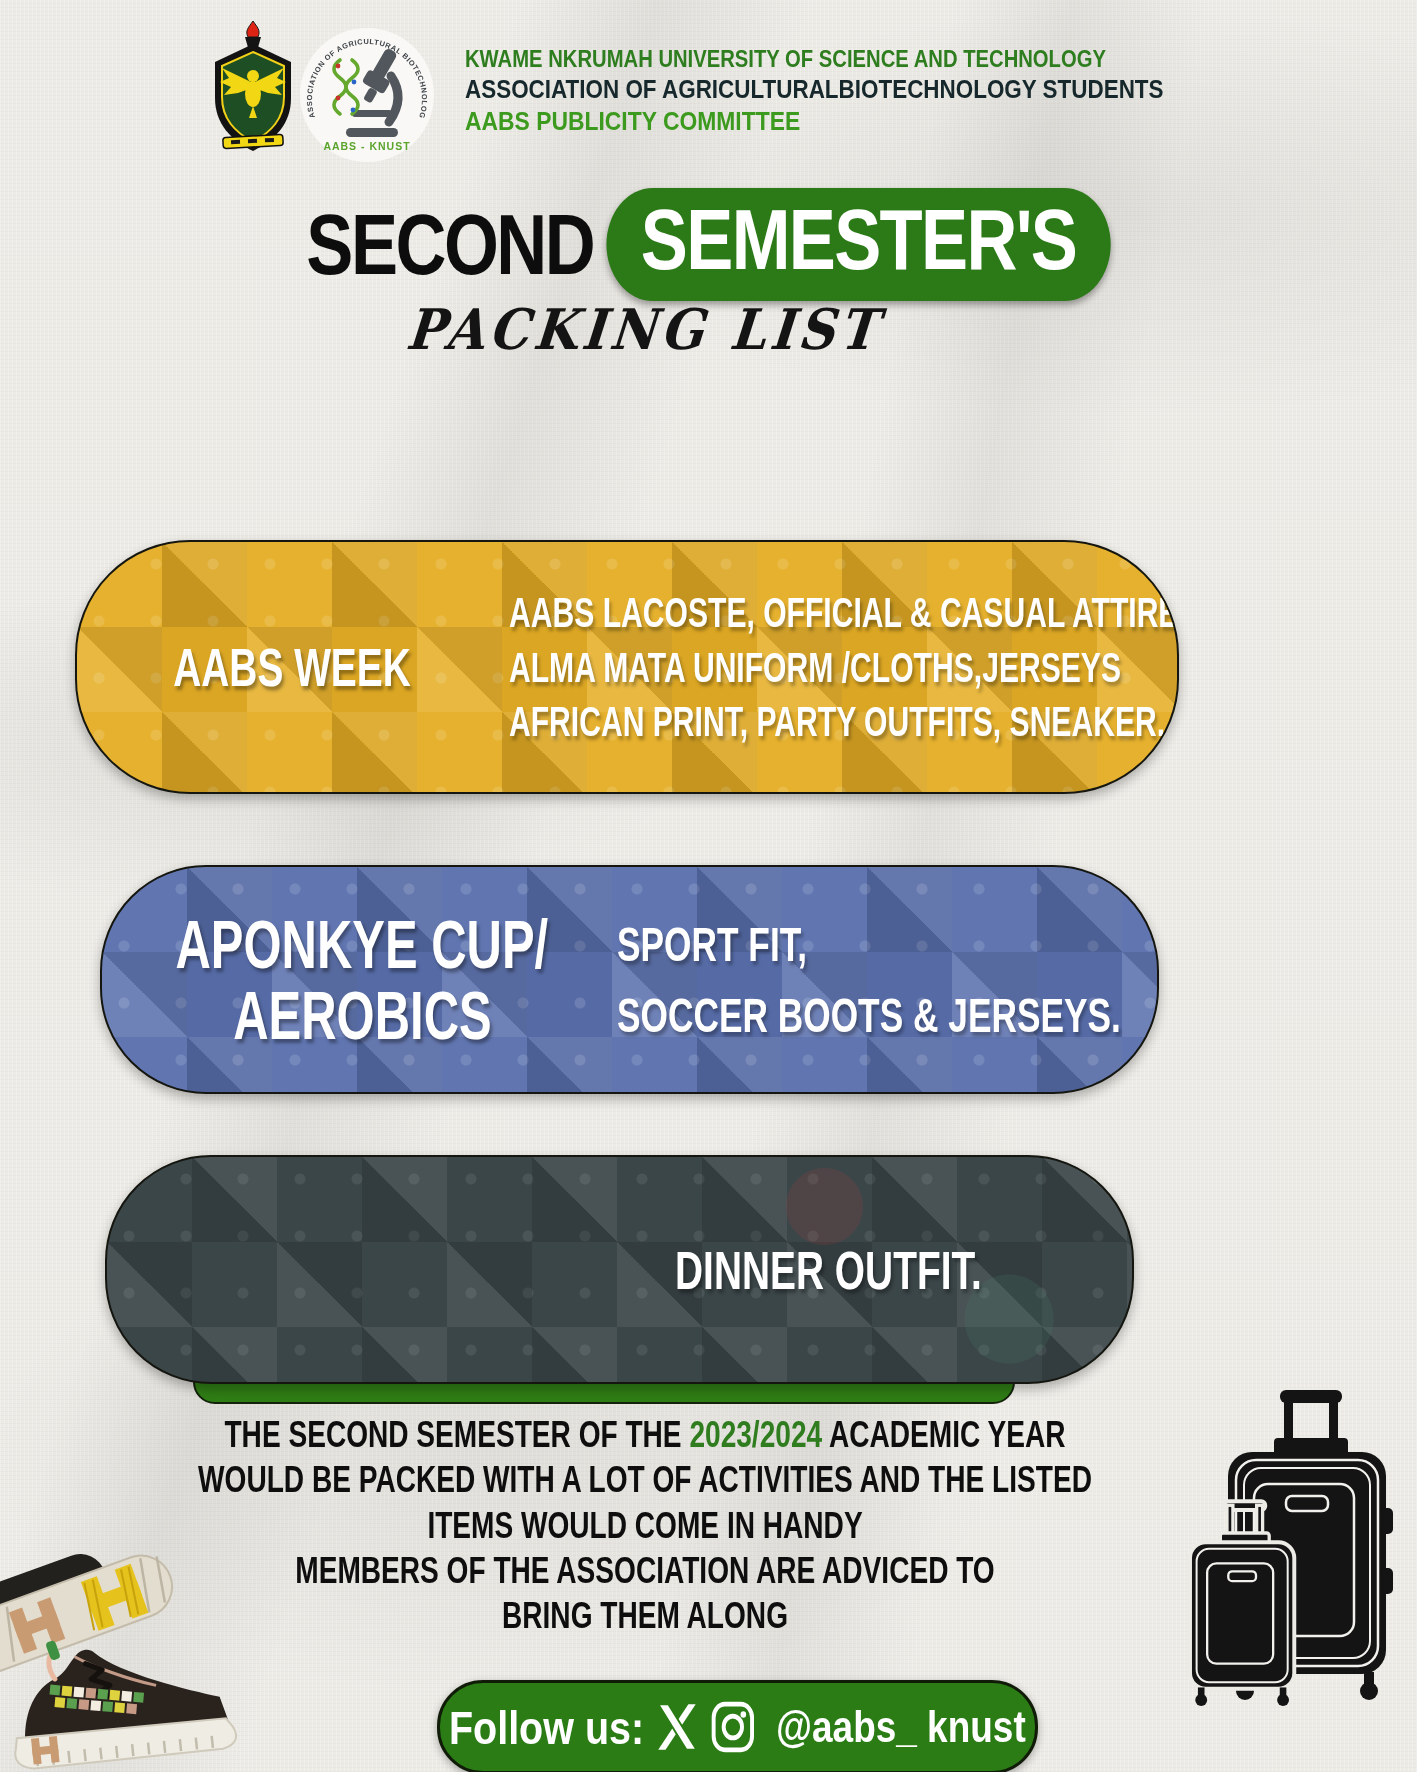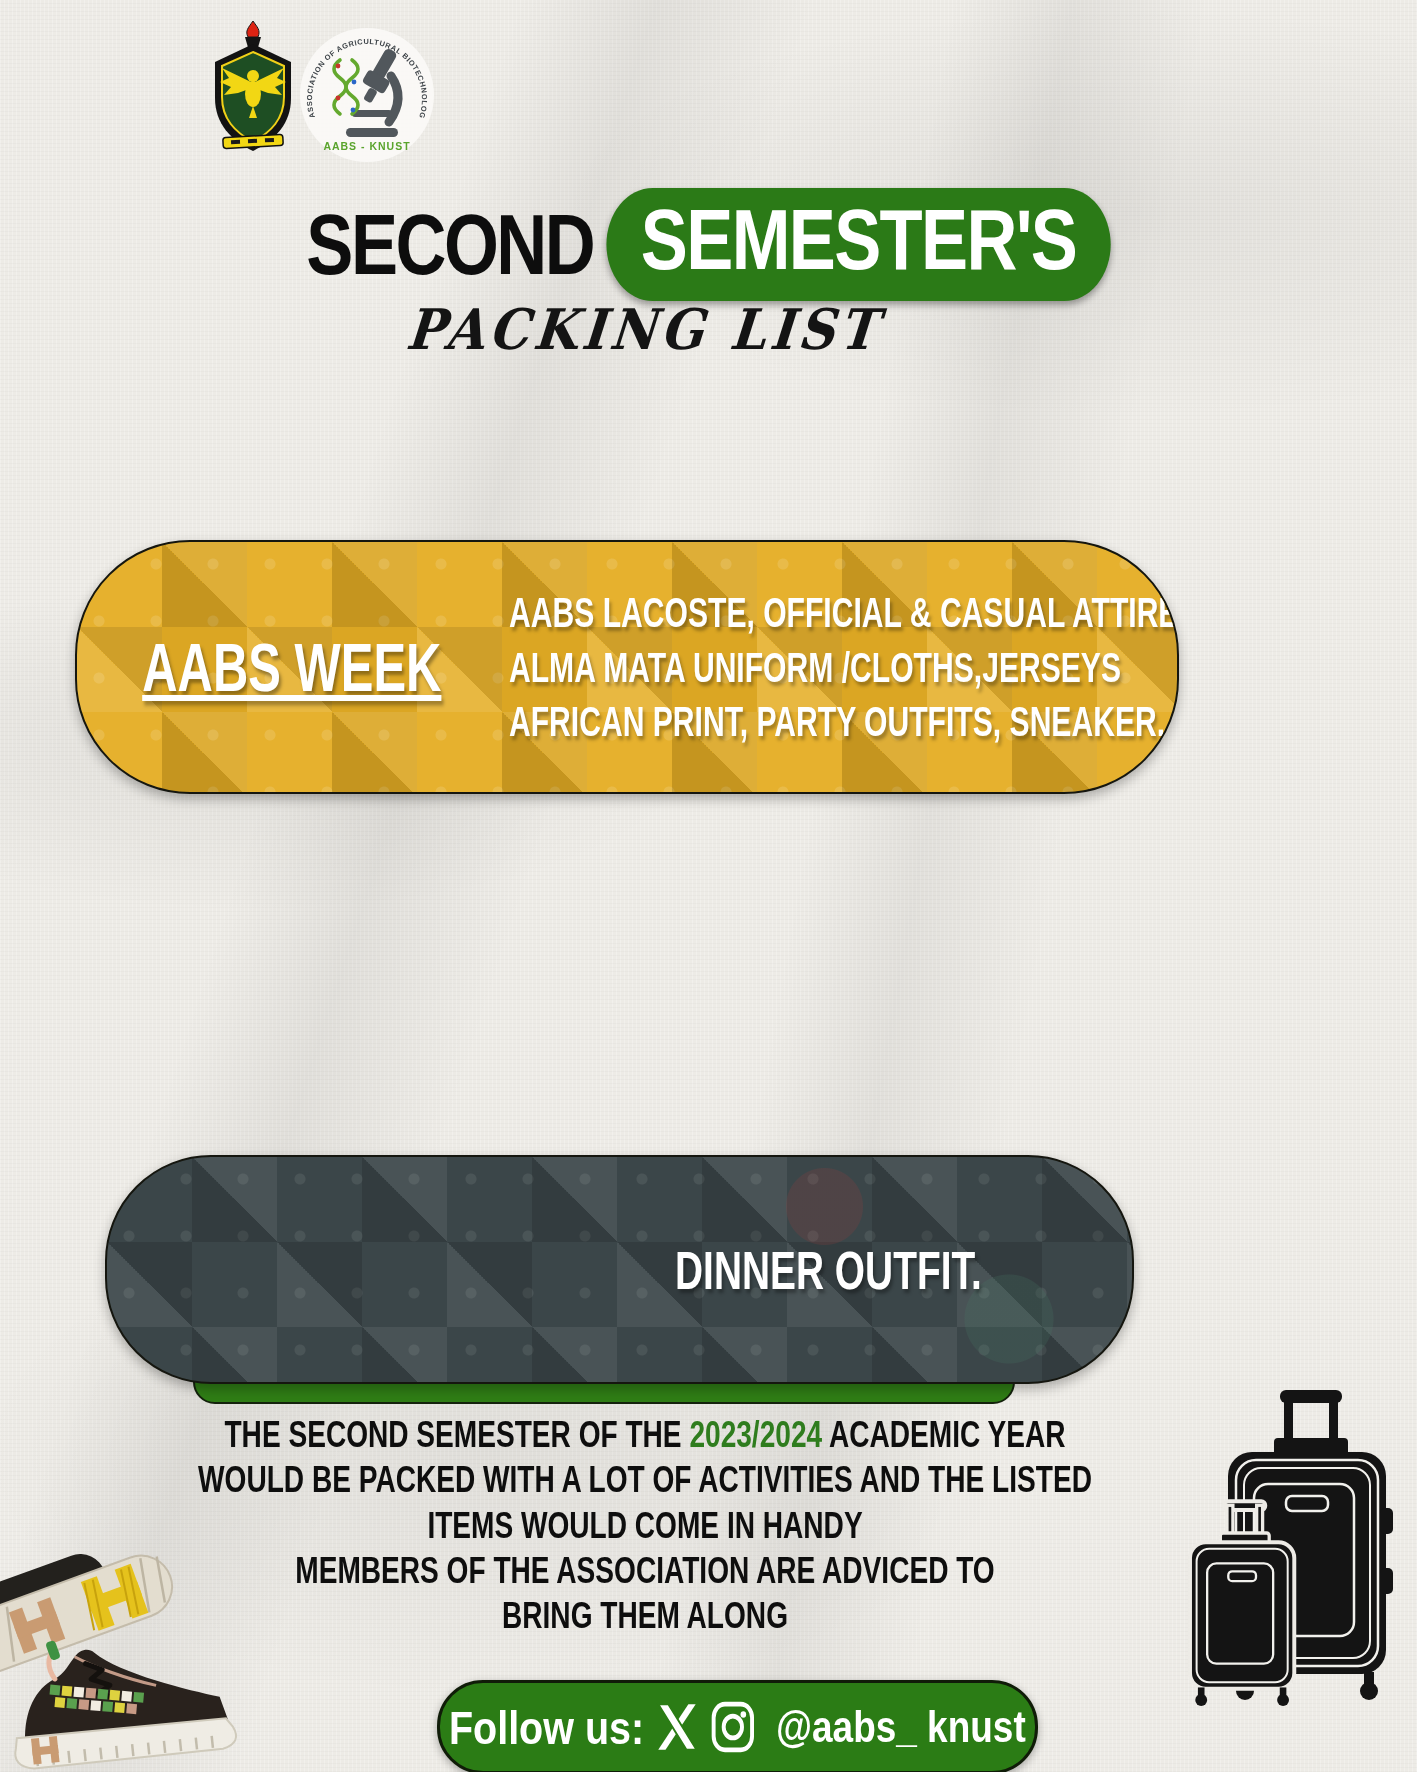--- a/index.html
+++ b/index.html
@@ -55,21 +55,21 @@
       radial-gradient(circle at 88% 72%, rgba(70,120,100,.22) 0 44px, transparent 45px),
       linear-gradient(45deg, rgba(255,255,255,.07) 25%, transparent 25%, transparent 75%, rgba(255,255,255,.07) 75%),
       linear-gradient(45deg, rgba(0,0,0,.14) 25%, transparent 25%, transparent 75%, rgba(0,0,0,.14) 75%),
       radial-gradient(circle at 22px 22px, rgba(255,255,255,.08) 5px, transparent 6px);
     background-size:auto,auto,170px 170px,170px 170px,57px 57px;
     background-position:0 0,0 0,0 0,85px 85px,0 0;}
   .card-label{position:absolute;left:0;top:0;bottom:0;display:flex;flex-direction:column;
     justify-content:center;align-items:center;color:#fff;font-weight:bold;
     text-shadow:3px 4px 4px rgba(0,0,0,.35);z-index:3;}
   .card-label span{display:block;transform:scaleX(.72);white-space:nowrap;line-height:1.04;}
-  #card-aabs-week .card-label{width:430px;font-size:68px;text-decoration:underline;}
+  #card-aabs-week .card-label{width:430px;font-size:54px;}
   #card-aponkye  .card-label{width:520px;font-size:68px;}
   #card-dinner   .card-label{width:540px;font-size:70px;}
   .card-items{position:absolute;top:50%;transform:translateY(-50%);color:#fff;font-weight:bold;
     text-shadow:3px 4px 4px rgba(0,0,0,.3);z-index:3;}
   .card-items span{display:block;transform:scaleX(.70);transform-origin:left;white-space:nowrap;}
   #card-aabs-week .card-items{left:432px;font-size:43px;}
   #card-aabs-week .card-items span{line-height:1.27;}
   #card-aponkye .card-items{left:515px;font-size:49px;}
   #card-aponkye .card-items span{line-height:1.45;transform:scaleX(.72);}
   #card-dinner .card-items{left:568px;font-size:54px;}
@@ -136,20 +136,25 @@
     </g>
     <g>
       <circle cx="42" cy="42" r="2.4" fill="#c9342a"></circle>
       <circle cx="58" cy="58" r="2.4" fill="#2a66c8"></circle>
       <circle cx="42" cy="74" r="2.4" fill="#c9342a"></circle>
       <circle cx="57" cy="86" r="2.4" fill="#2a66c8"></circle>
     </g>
     <text x="71" y="126" text-anchor="middle" font-size="10.5" font-weight="bold" fill="#5aa42d" letter-spacing="1">AABS - KNUST</text>
   </svg>
 
+  <div id="header-text">
+    <span class="h1">KWAME NKRUMAH UNIVERSITY OF SCIENCE AND TECHNOLOGY</span>
+    <span class="h2">ASSOCIATION OF AGRICULTURALBIOTECHNOLOGY STUDENTS</span>
+    <span class="h3">AABS PUBLICITY COMMITTEE</span>
+  </div>
 
   <div id="title-row">
     <span id="title-black">SECOND</span>
     <span id="title-pill">
       <span>SEMESTER'S</span>
     </span>
   </div>
   <div id="subtitle">PACKING LIST</div>
 
   <div class="card" id="card-aabs-week">
@@ -157,20 +162,31 @@
     <div class="card-label">
       <span>AABS WEEK</span>
     </div>
     <div class="card-items">
       <span>AABS LACOSTE, OFFICIAL &amp; CASUAL ATTIRE,</span>
       <span>ALMA MATA UNIFORM /CLOTHS,JERSEYS</span>
       <span>AFRICAN PRINT, PARTY OUTFITS, SNEAKER.</span>
     </div>
   </div>
 
+  <div class="card" id="card-aponkye">
+    <div class="pattern"></div>
+    <div class="card-label">
+      <span>APONKYE CUP/</span>
+      <span>AEROBICS</span>
+    </div>
+    <div class="card-items">
+      <span>SPORT FIT,</span>
+      <span>SOCCER BOOTS &amp; JERSEYS.</span>
+    </div>
+  </div>
 
   <div class="card" id="card-dinner">
     <div class="pattern"></div>
     <div class="card-items">
       <span>DINNER OUTFIT.</span>
     </div>
   </div>
   <div id="green-strip"></div>
 
   <div id="note">

